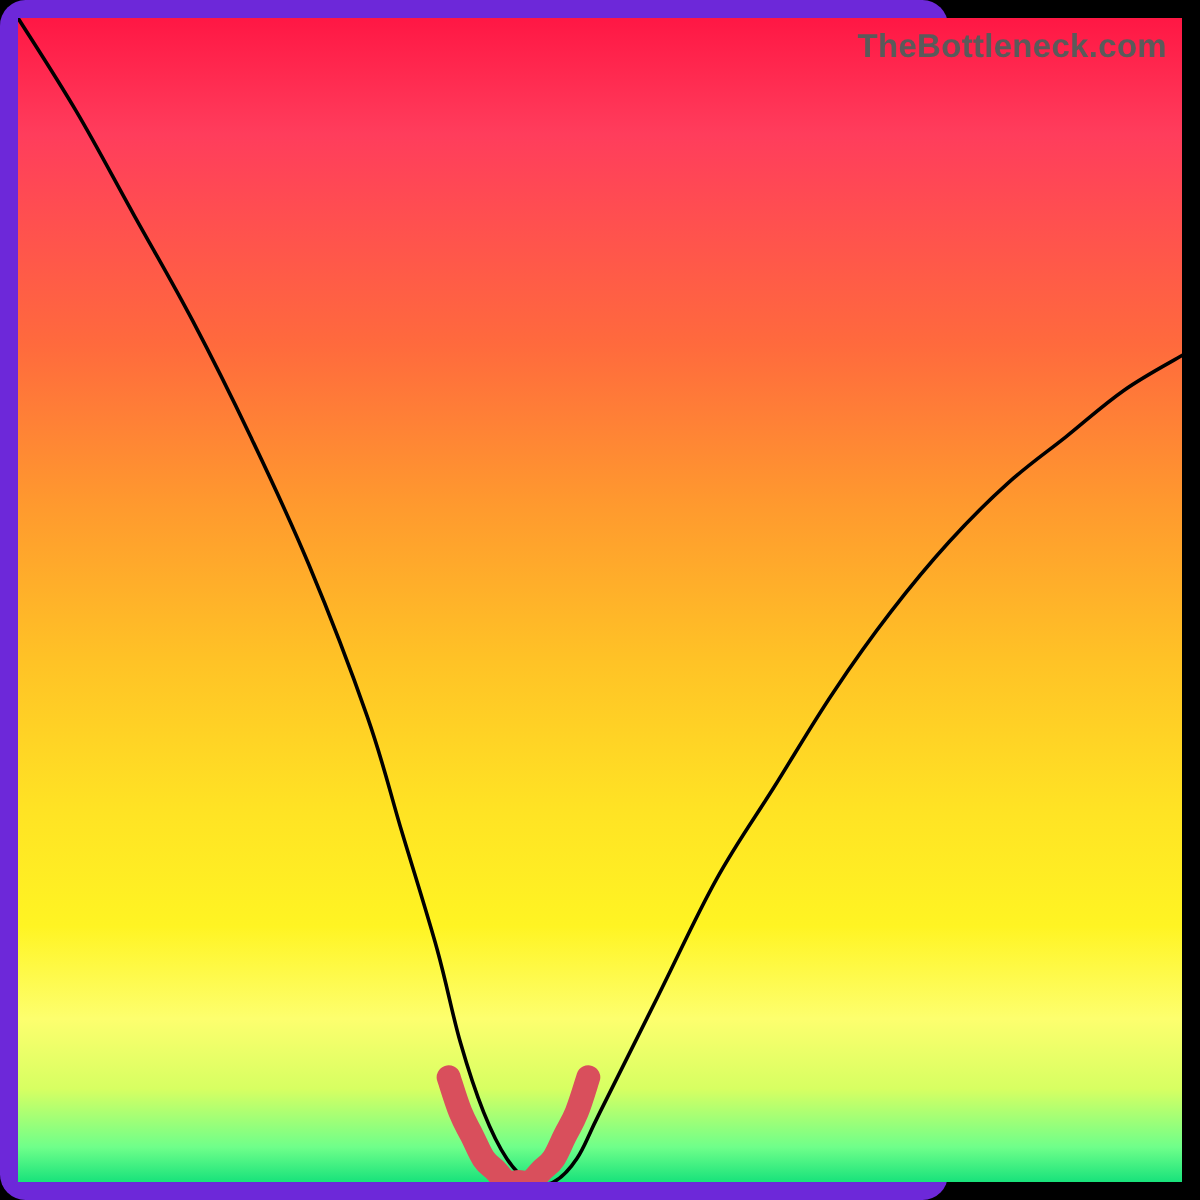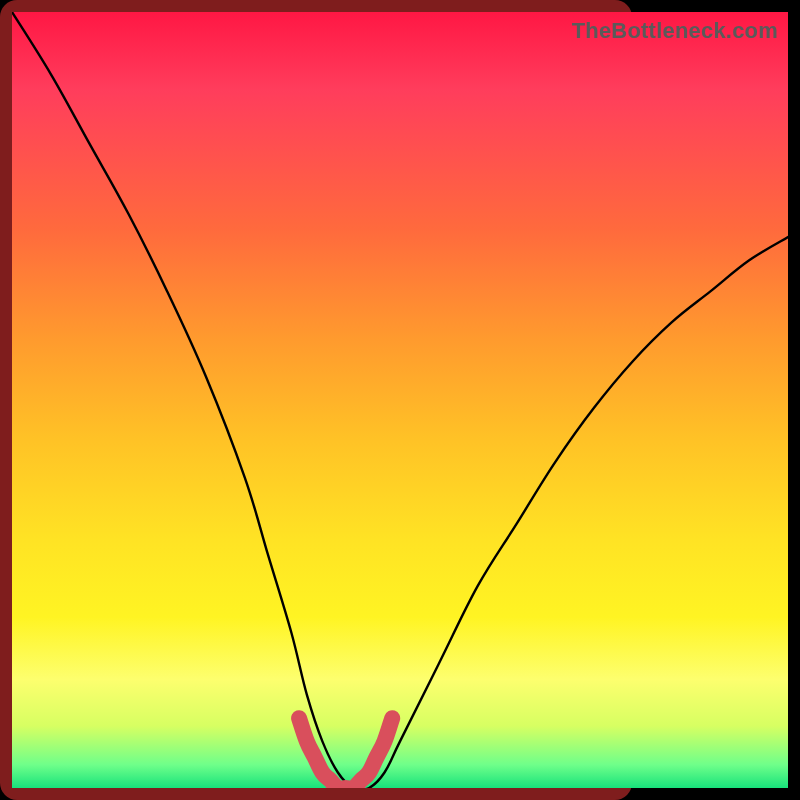--- a/index.html
+++ b/index.html
@@ -8,21 +8,21 @@
     width: 800px;
     height: 800px;
     overflow: hidden;
     background: #000;
     font-family: Arial, Helvetica, sans-serif;
   }
   .frame {
     position: relative;
     width: 632px;
     height: 800px;
-    background: #7f1d1d;
+    background: #6d28d9;
     border-radius: 17px;
   }
   .plot-area {
     position: absolute;
     left: 12px;
     top: 12px;
     width: 776px;
     height: 776px;
     background: linear-gradient(
       to bottom,

